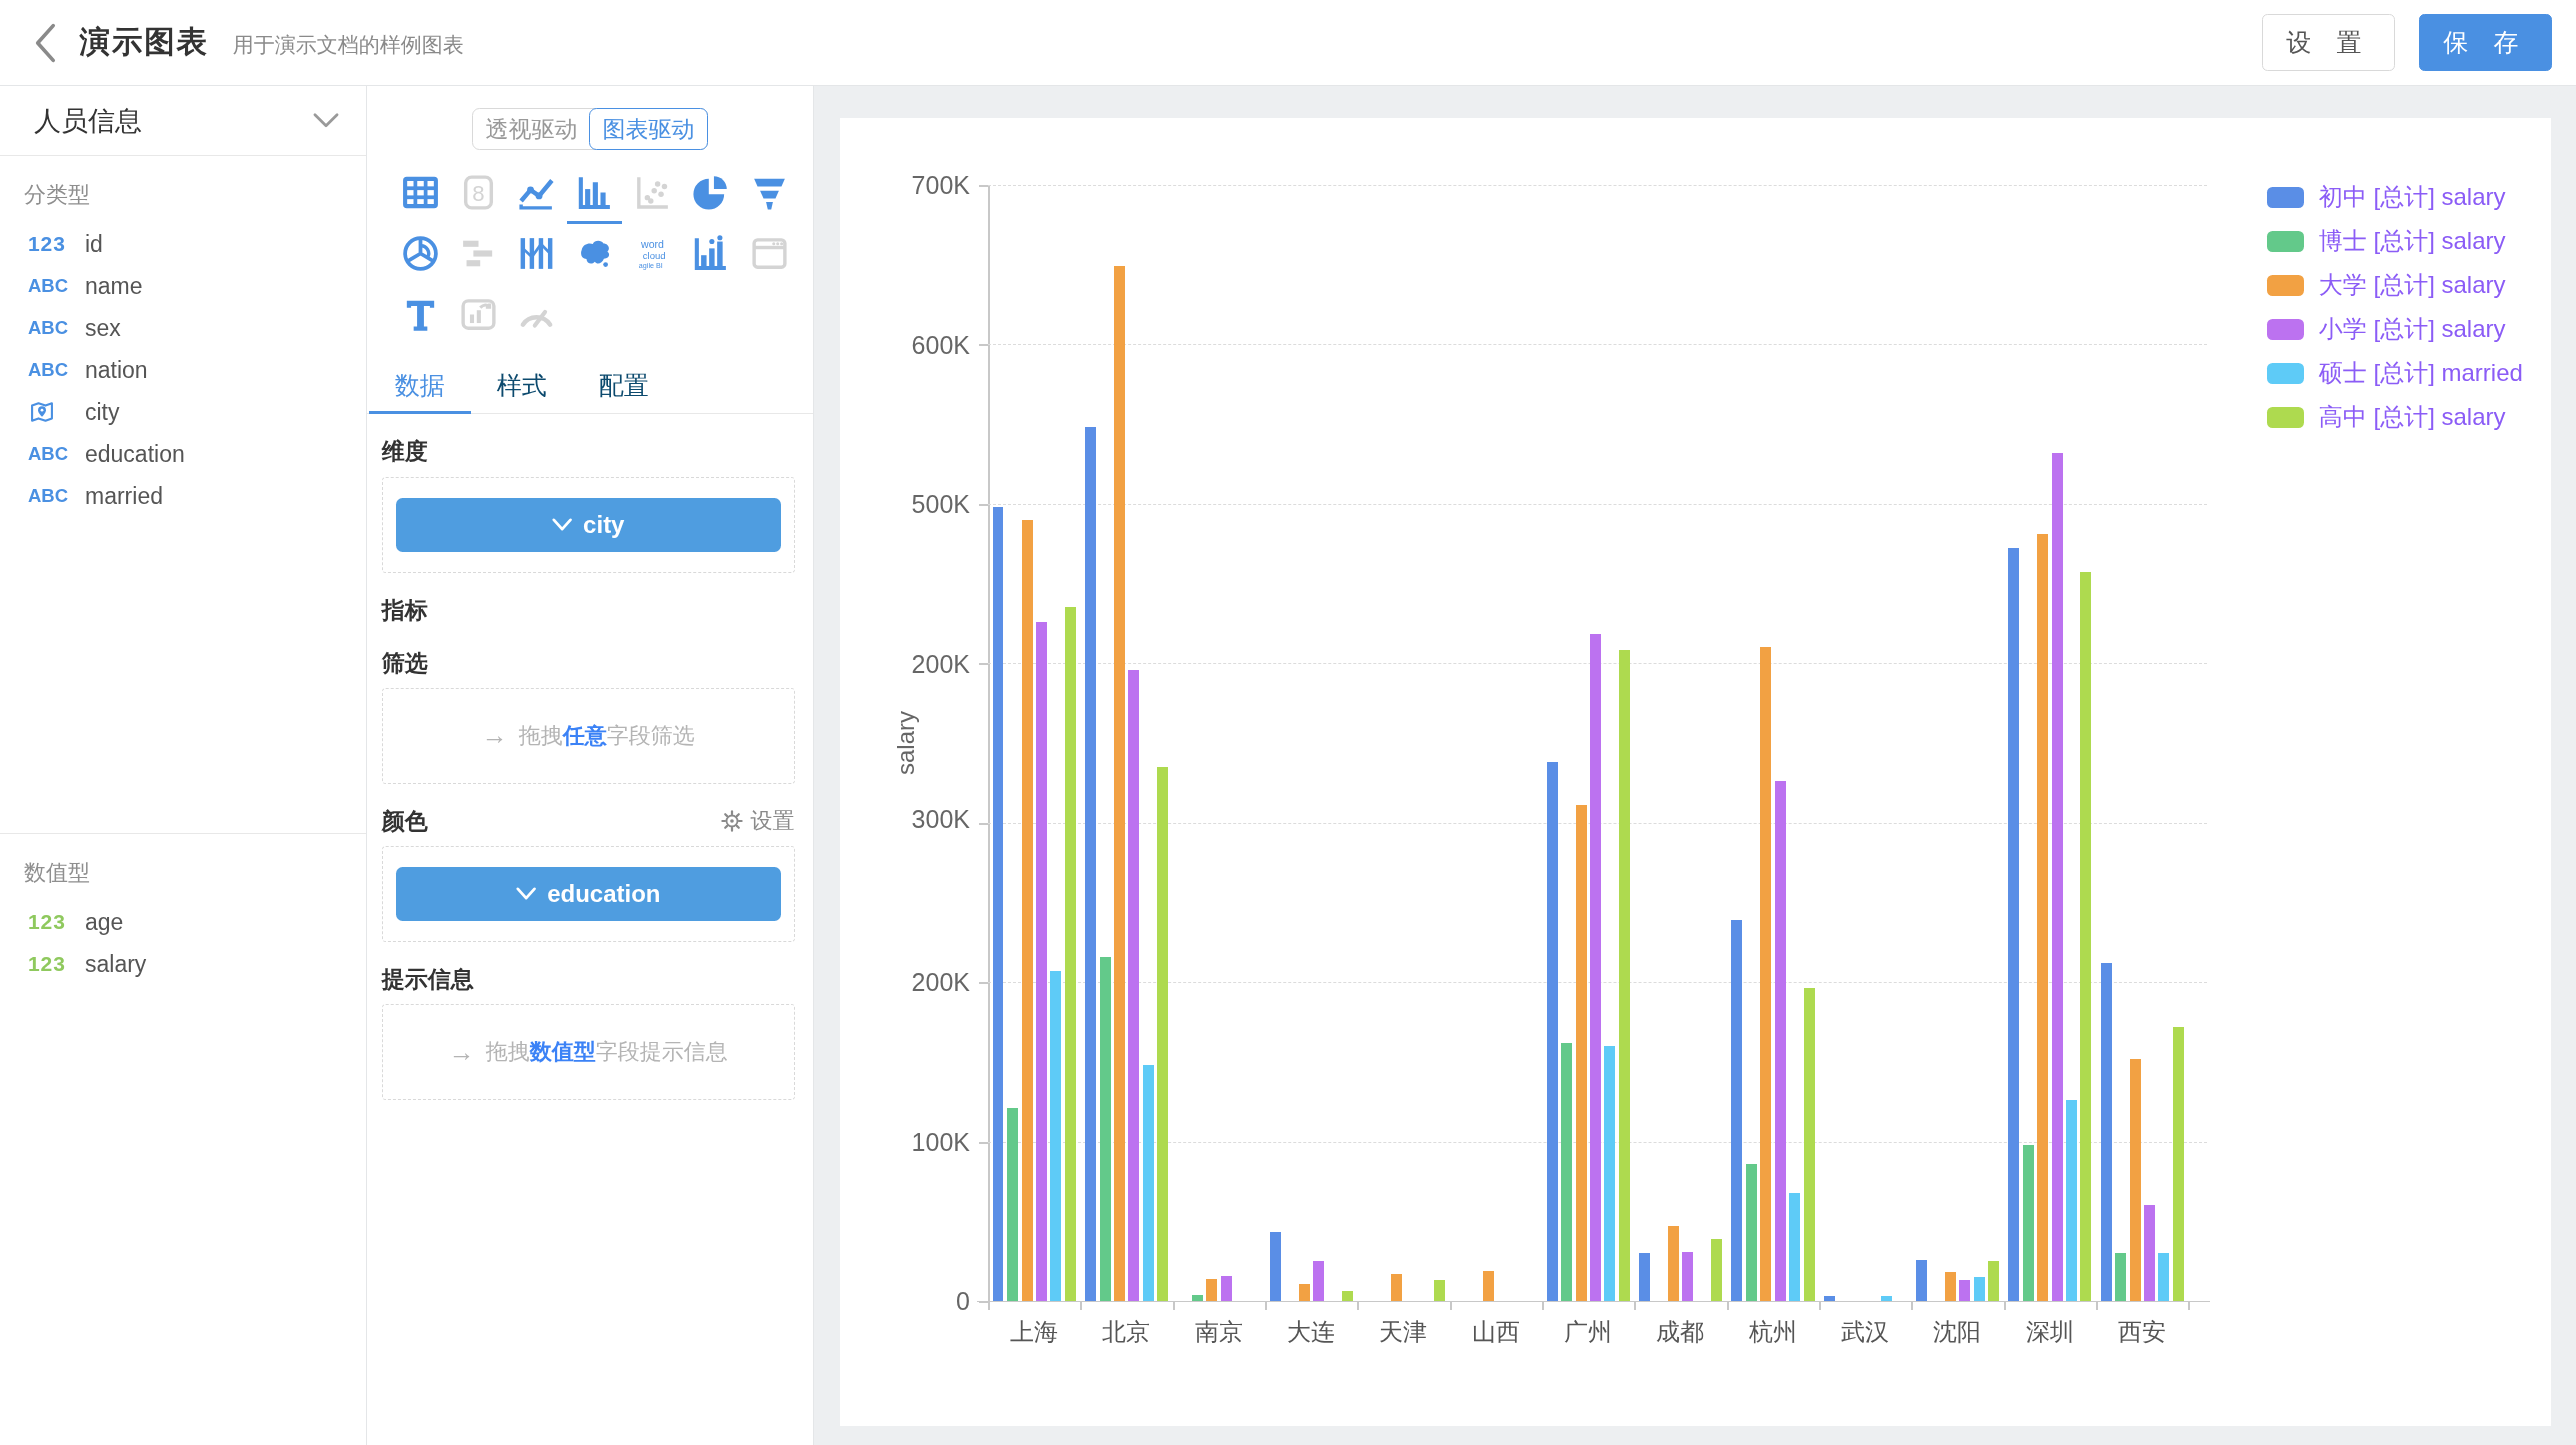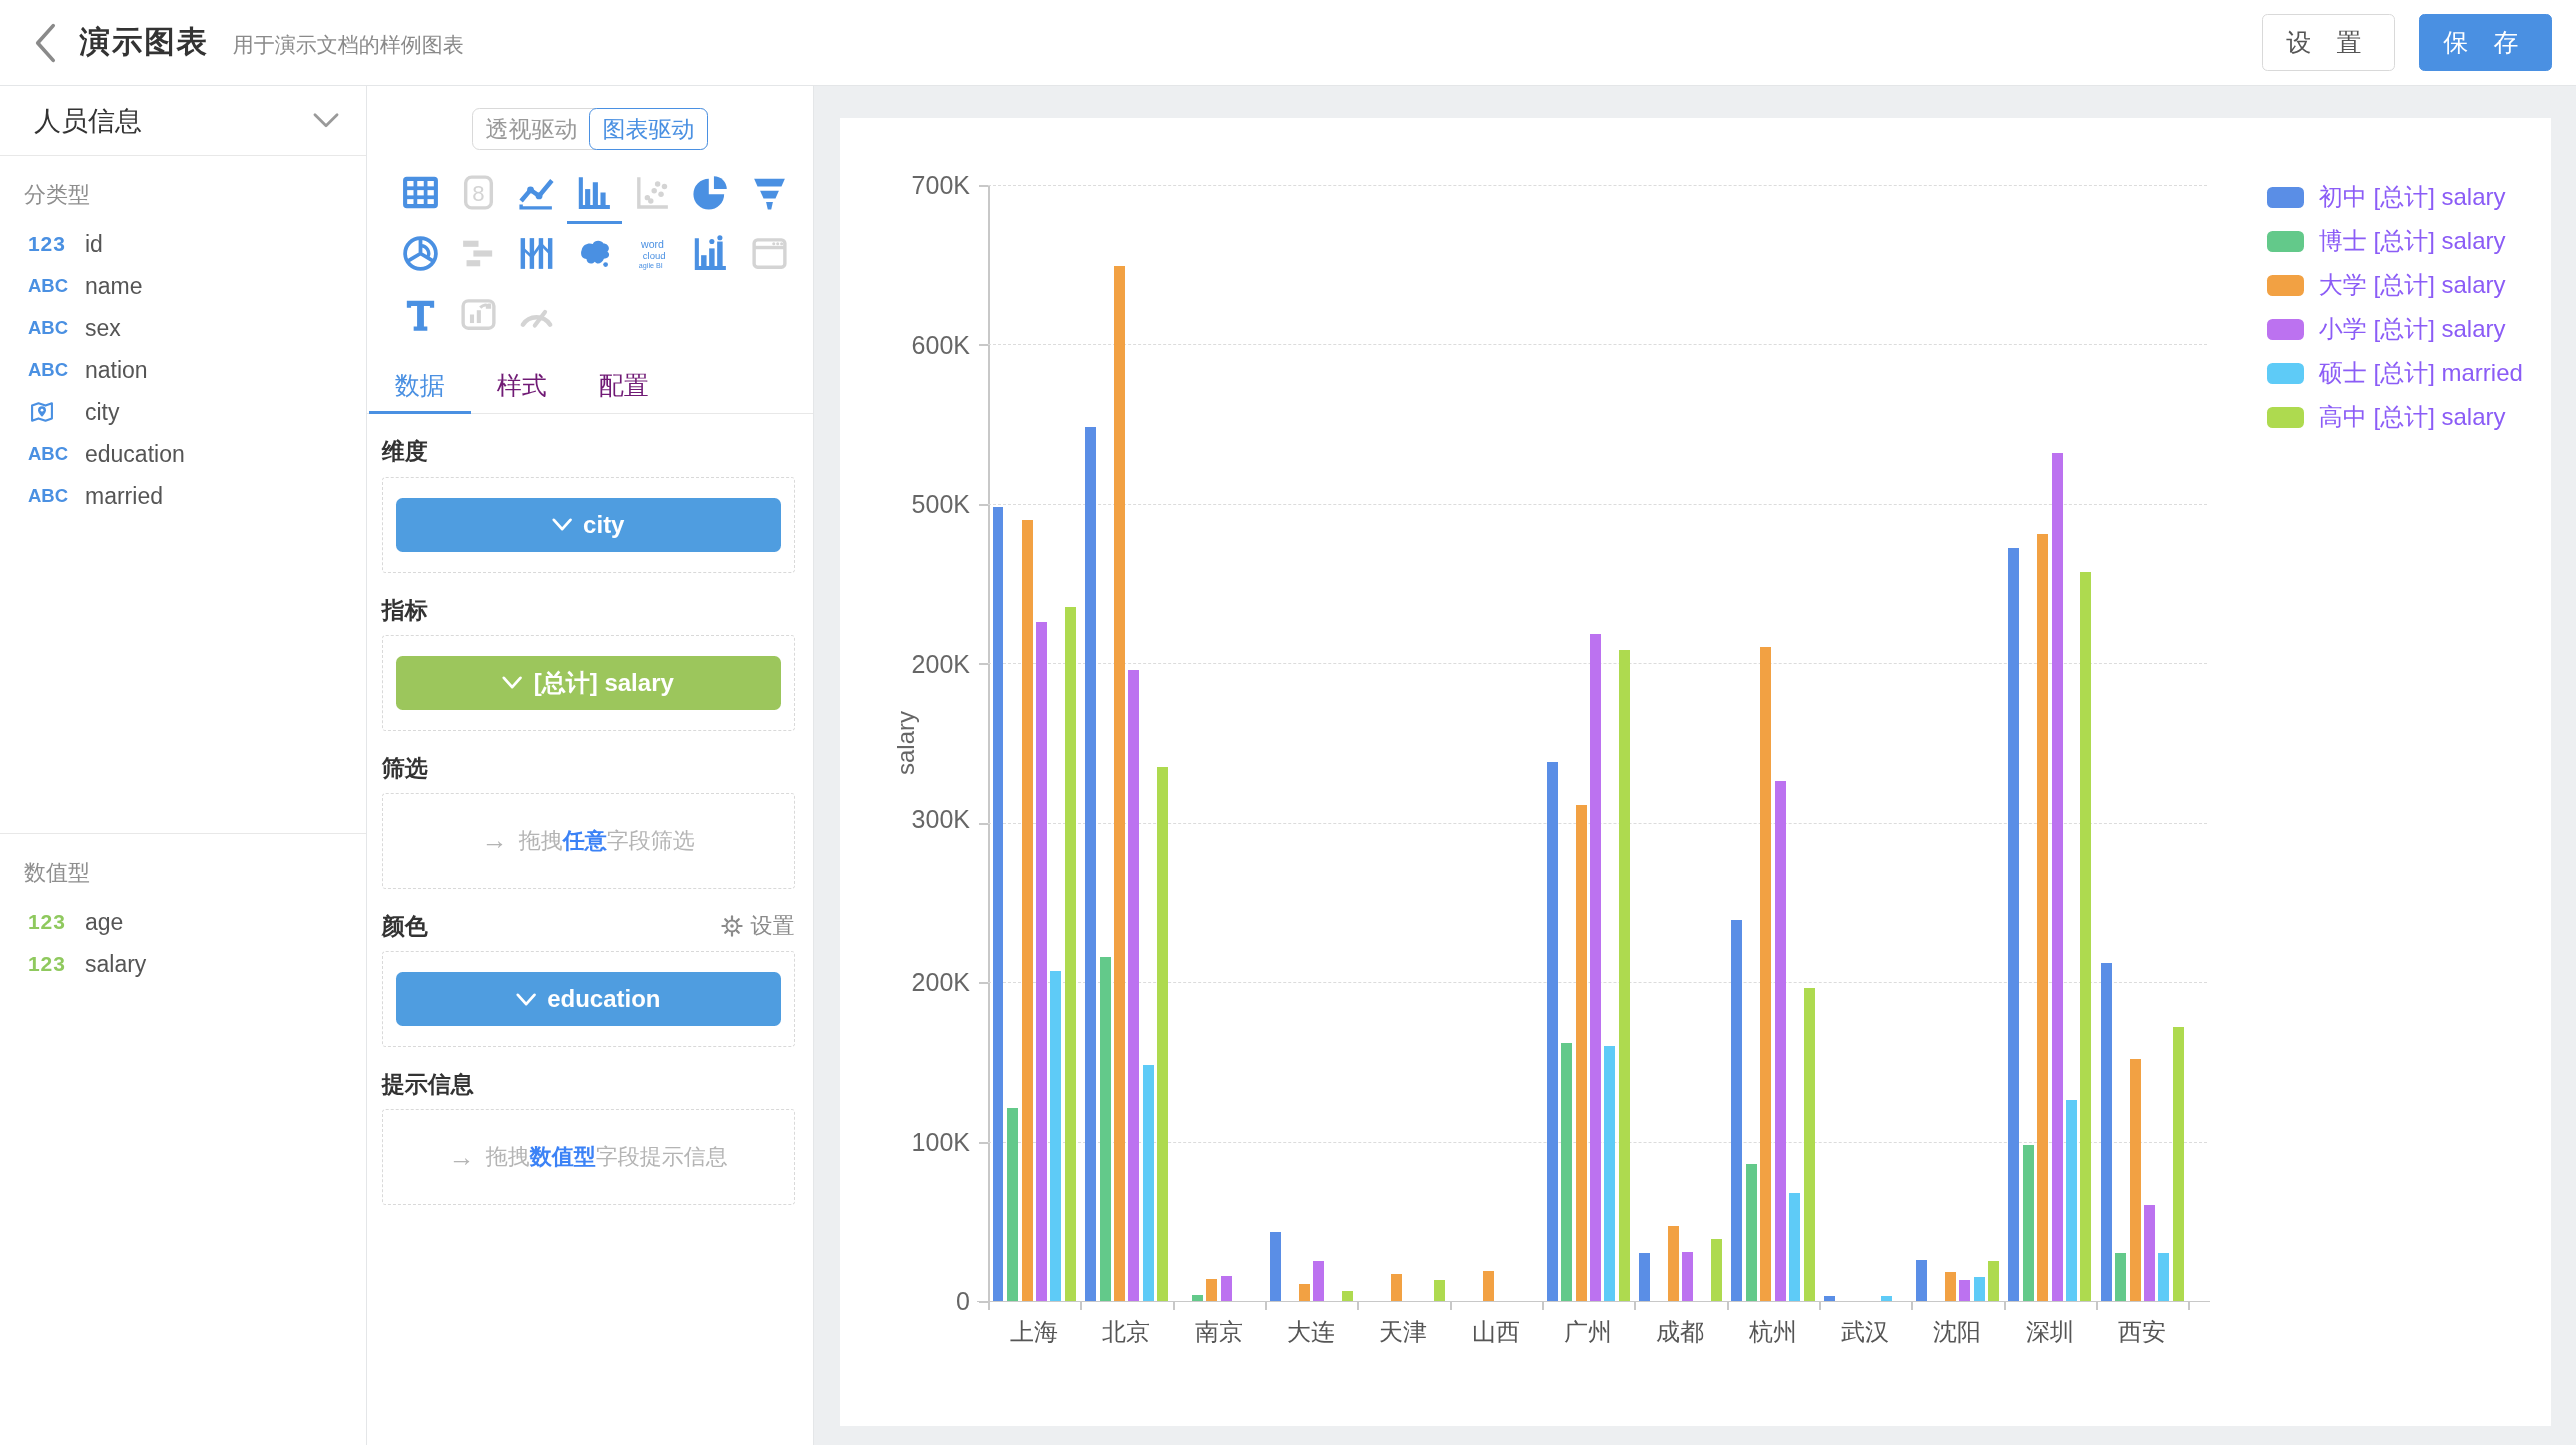--- a/index.html
+++ b/index.html
@@ -42,21 +42,21 @@
             cursor:pointer;box-sizing:border-box;}
   .mode-seg.active{border:1.8px solid #4a90e2;border-radius:7.4px;color:#4a90e2;margin:-0.9px;background:#fff;}
   #icon-grid{margin:13px 14.8px 0 24px;display:grid;grid-template-columns:repeat(7,1fr);row-gap:1.8px;}
   .icon-cell{position:relative;height:59px;display:flex;align-items:center;justify-content:center;cursor:pointer;}
   .icon-cell svg{width:41px;height:41px;}
   .icon-cell.active{color:#4a90e2;}
   .icon-cell.disabled{color:#d4d4d4;}
   .icon-cell.selected::after{content:"";position:absolute;left:1.8px;right:1.8px;bottom:-1.8px;height:2.8px;background:#4a90e2;}
   #builder-tabs{margin-top:14.8px;height:55px;border-bottom:0.9px solid #e8e8e8;display:flex;padding-left:1.8px;}
   .builder-tab{position:relative;width:102px;display:flex;align-items:center;justify-content:center;
-               font-size:25px;color:#701a75;cursor:pointer;}
+               font-size:25px;color:#0c4a6e;cursor:pointer;}
   .builder-tab.active{color:#4a90e2;}
   .builder-tab.active::after{content:"";position:absolute;left:0;right:0;bottom:-0.9px;height:3.7px;background:#4a90e2;}
   #builder-body{padding:0 18.5px 0 14.8px;}
   .cfg-label-row{display:flex;align-items:center;justify-content:space-between;margin:22px 0 9.2px 0;}
   .cfg-label{font-size:23px;color:#333;font-weight:bold;}
   .cfg-action{display:flex;align-items:center;gap:7.4px;color:#8a8a8a;font-size:22px;cursor:pointer;}
   .drop-box{border:1.8px dashed #d9d9d9;border-radius:3.7px;height:96px;display:flex;align-items:center;
             justify-content:center;box-sizing:border-box;}
   .pill{width:calc(100% - 26px);height:54px;border-radius:6.5px;display:flex;align-items:center;justify-content:center;
         color:#fff;font-size:24px;font-weight:bold;gap:11px;cursor:pointer;}
@@ -331,28 +331,20 @@
           <svg viewBox="0 0 22 14">
               <polyline points="2,2 11,12 20,2" fill="none" stroke="#fff" stroke-width="3" stroke-linecap="round" stroke-linejoin="round"></polyline>
             </svg>
           <span>city</span>
         </div>
       </div>
 
       <div class="cfg-label-row">
           <span class="cfg-label">指标</span>
         </div>
-      <div class="drop-box">
-        <div class="pill" id="metric-pill" style="background: rgb(156, 198, 92);">
-          <svg viewBox="0 0 22 14">
-              <polyline points="2,2 11,12 20,2" fill="none" stroke="#fff" stroke-width="3" stroke-linecap="round" stroke-linejoin="round"></polyline>
-            </svg>
-          <span>[总计] salary</span>
-        </div>
-      </div>
 
       <div class="cfg-label-row">
           <span class="cfg-label">筛选</span>
         </div>
       <div class="drop-box">
         <div class="placeholder">
           <span class="ph-arrow">→</span>
           <span><span>拖拽</span><b>任意</b><span>字段筛选</span></span>
         </div>
       </div>

